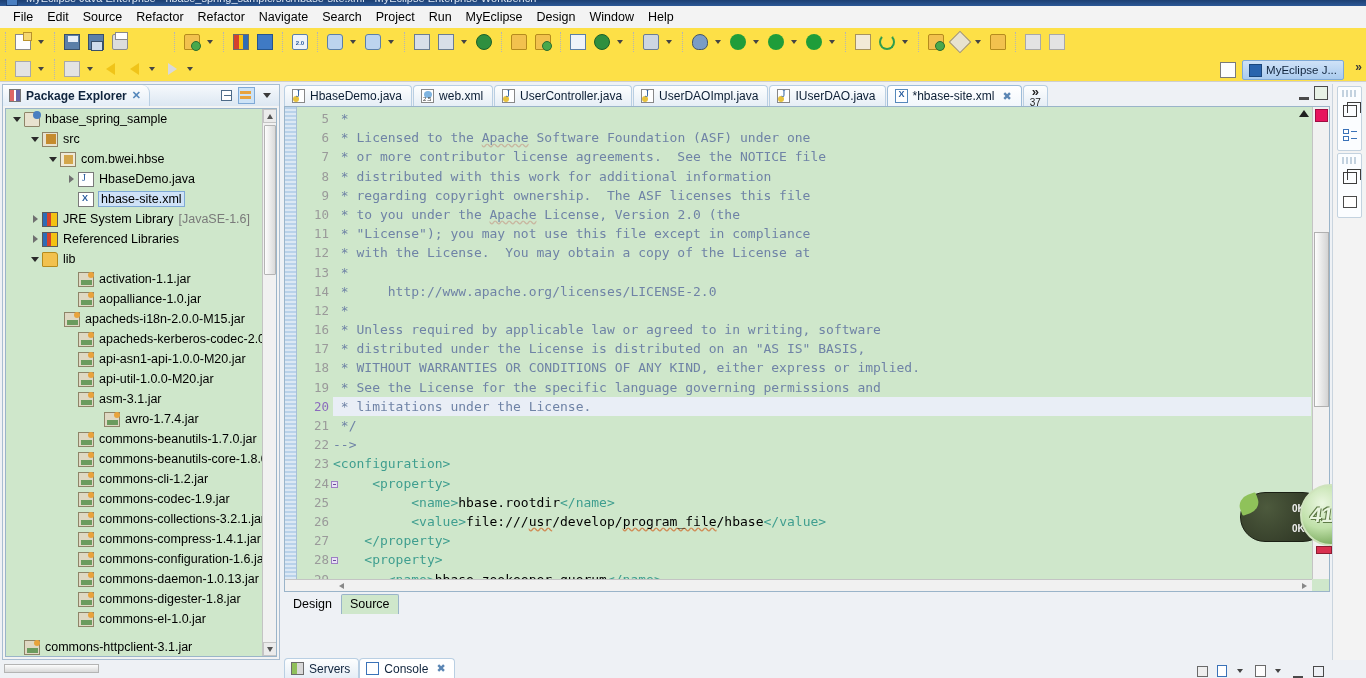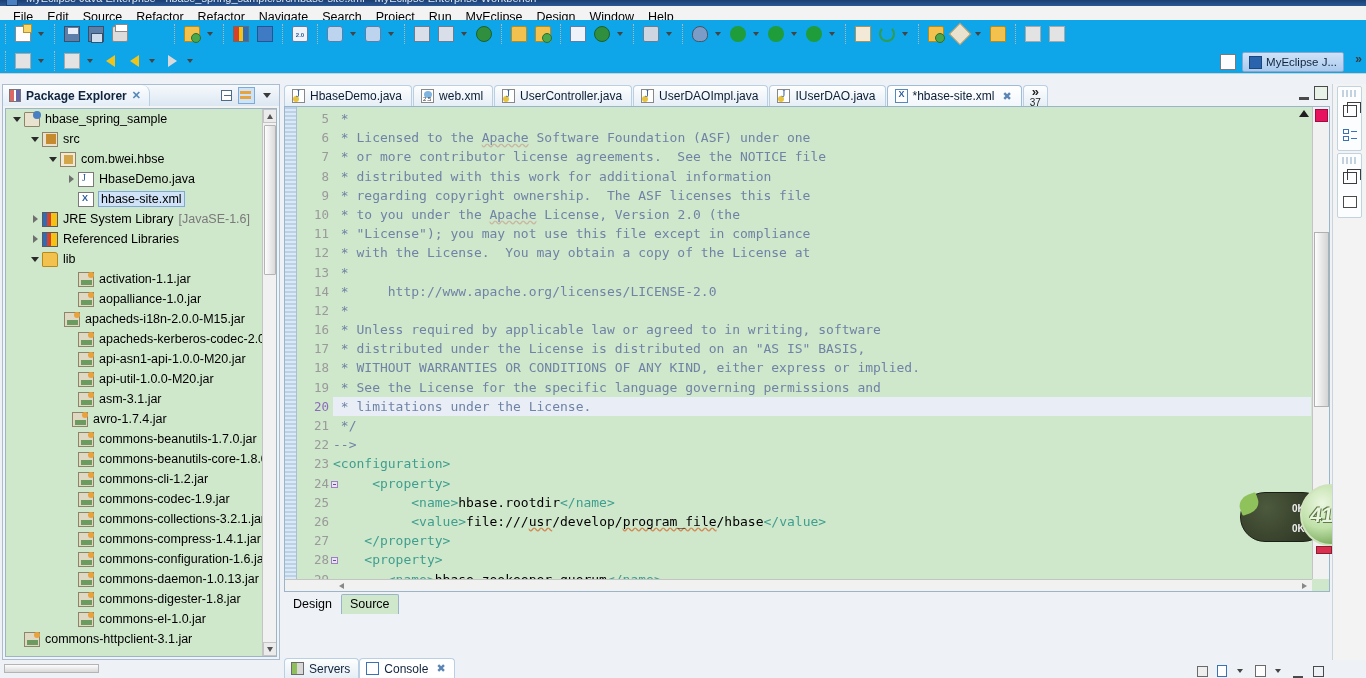--- a/index.html
+++ b/index.html
@@ -38,22 +38,22 @@
     background: #f3f3f3;
     display: flex; align-items: center; padding-left: 6px;
   }
   .menuitem {
     padding: 2px 7px; font-size: 12.5px; color: #000;
     cursor: default; white-space: nowrap;
   }
 
   
   .toolbar {
-    position: absolute; top: 20px; left: 0; right: 0; height: 54px;
-    background: #0ea5e9;
+    position: absolute; top: 28px; left: 0; right: 0; height: 54px;
+    background: #fde047;
     border-bottom: 1px solid #cfcfcf;
   }
   .tb-row { position: absolute; left: 0; right: 0; height: 27px; display: flex; align-items: center; }
   .tb-row.r1 { top: 0; }
   .tb-row.r2 { top: 27px; }
   .tb-sep { width: 1px; height: 20px; border-left: 1px dotted #b5b5b5; margin: 0 5px; }
   .tbbtn {
     width: 22px; height: 22px; margin: 0 1px;
     display: flex; align-items: center; justify-content: center;
     position: relative; border: 1px solid transparent; border-radius: 2px;
@@ -675,21 +675,21 @@
           <div class="trow" style="padding-left: 58px;">
             <span class="twist "></span>
             <span class="ticon ic-jar"></span>
             <span class="tlabel">api-util-1.0.0-M20.jar</span>
           </div>
           <div class="trow" style="padding-left: 58px;">
             <span class="twist "></span>
             <span class="ticon ic-jar"></span>
             <span class="tlabel">asm-3.1.jar</span>
           </div>
-          <div class="trow" style="padding-left: 52px; text-align: center;">
+          <div class="trow" style="padding-left: 84px; text-align: center;">
             <span class="twist "></span>
             <span class="ticon ic-jar"></span>
             <span class="tlabel">avro-1.7.4.jar</span>
           </div>
           <div class="trow" style="padding-left: 58px;">
             <span class="twist "></span>
             <span class="ticon ic-jar"></span>
             <span class="tlabel">commons-beanutils-1.7.0.jar</span>
           </div>
           <div class="trow" style="padding-left: 58px;">
@@ -730,21 +730,21 @@
           <div class="trow" style="padding-left: 58px;">
             <span class="twist "></span>
             <span class="ticon ic-jar"></span>
             <span class="tlabel">commons-digester-1.8.jar</span>
           </div>
           <div class="trow" style="padding-left: 58px;">
             <span class="twist "></span>
             <span class="ticon ic-jar"></span>
             <span class="tlabel">commons-el-1.0.jar</span>
           </div>
-          <div class="trow" style="">
+          <div class="trow" style=" margin-top: 8px;">
             <span class="twist "></span>
             <span class="ticon ic-jar"></span>
             <span class="tlabel">commons-httpclient-3.1.jar</span>
           </div>
         </div>
       <div class="pe-vscroll">
         <div class="sbar-up">
             <span class="sb-caret-u"></span>
           </div>
         <div class="sbar-thumb" style="top:16px;height:150px"></div>

